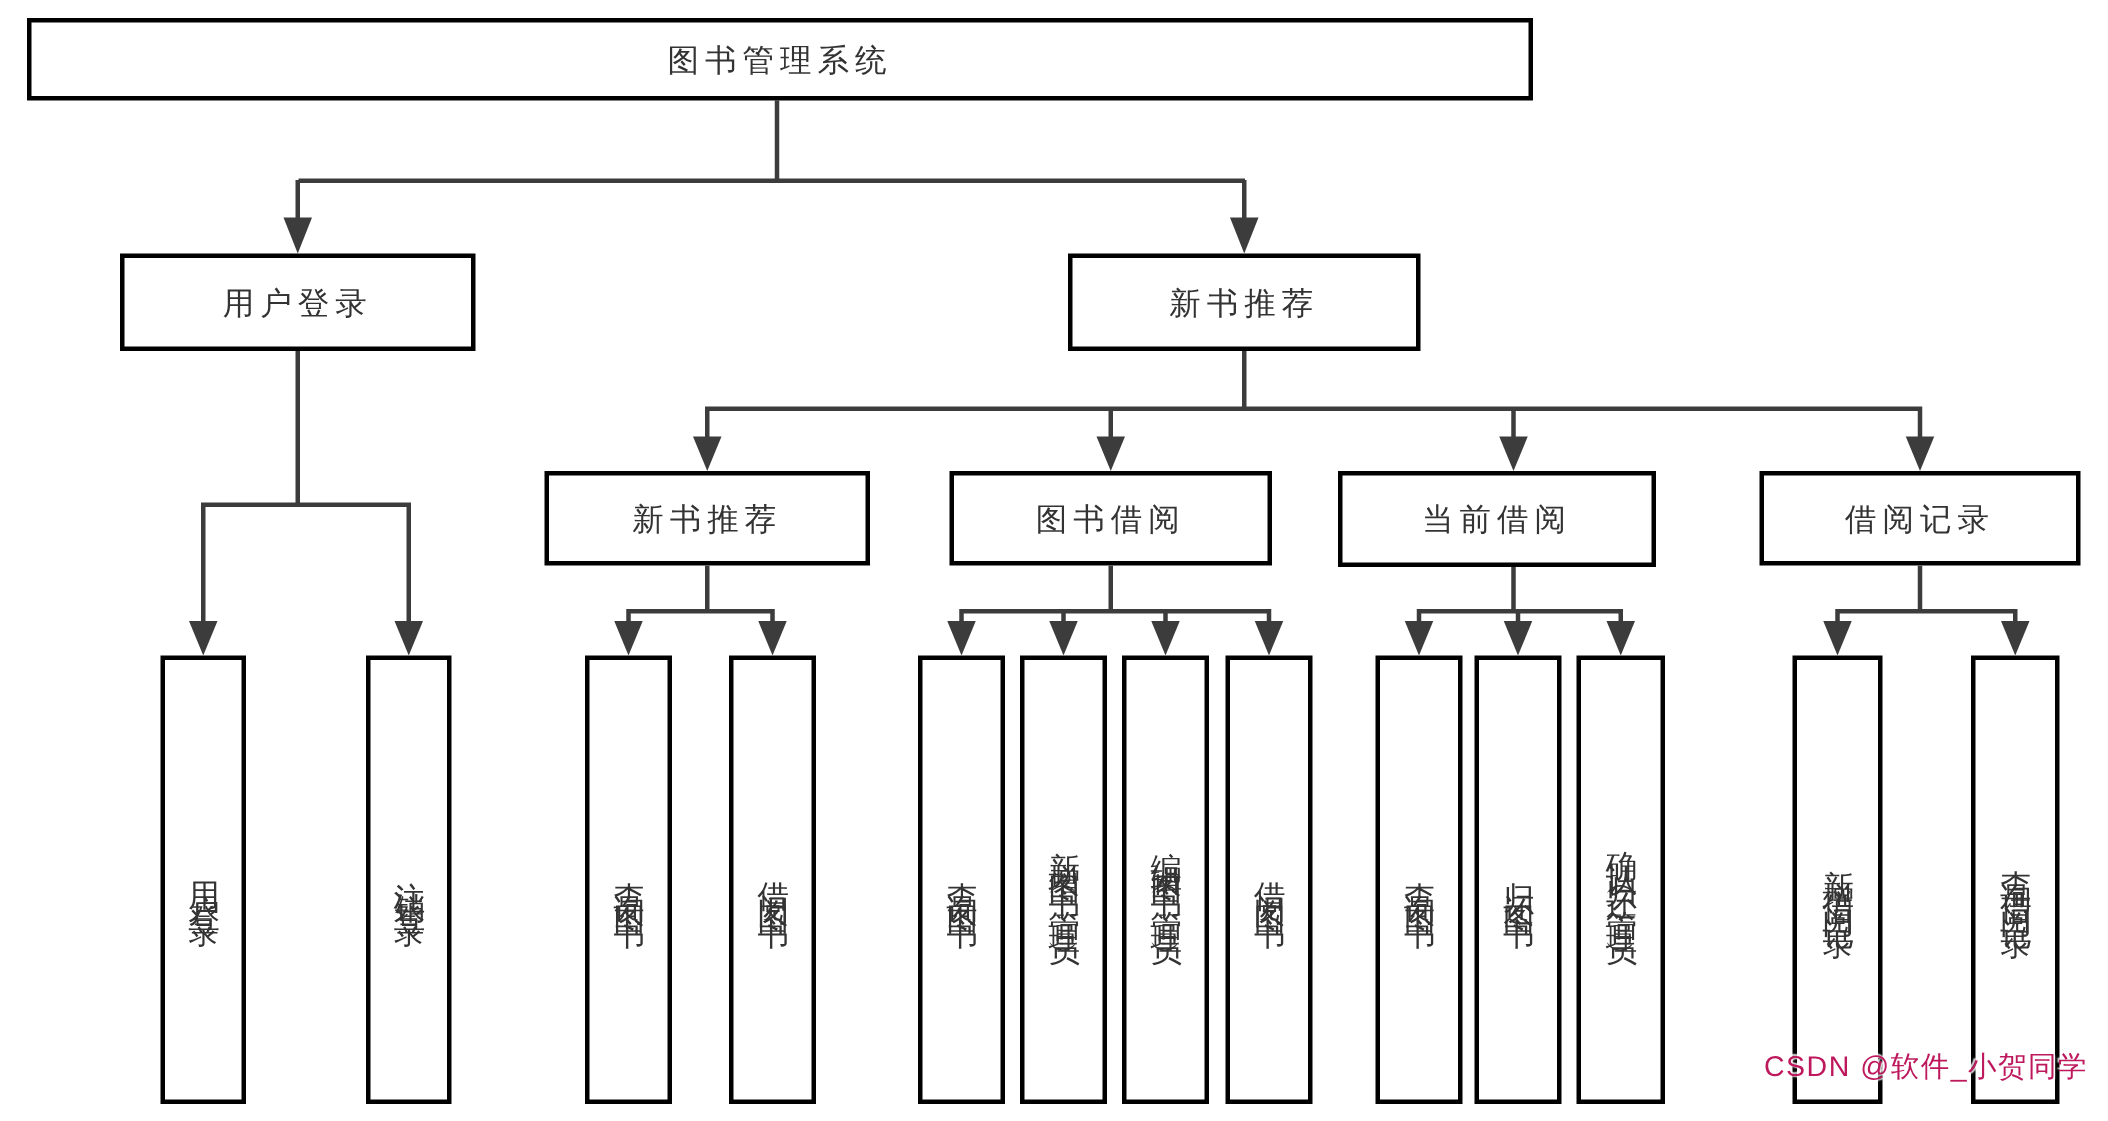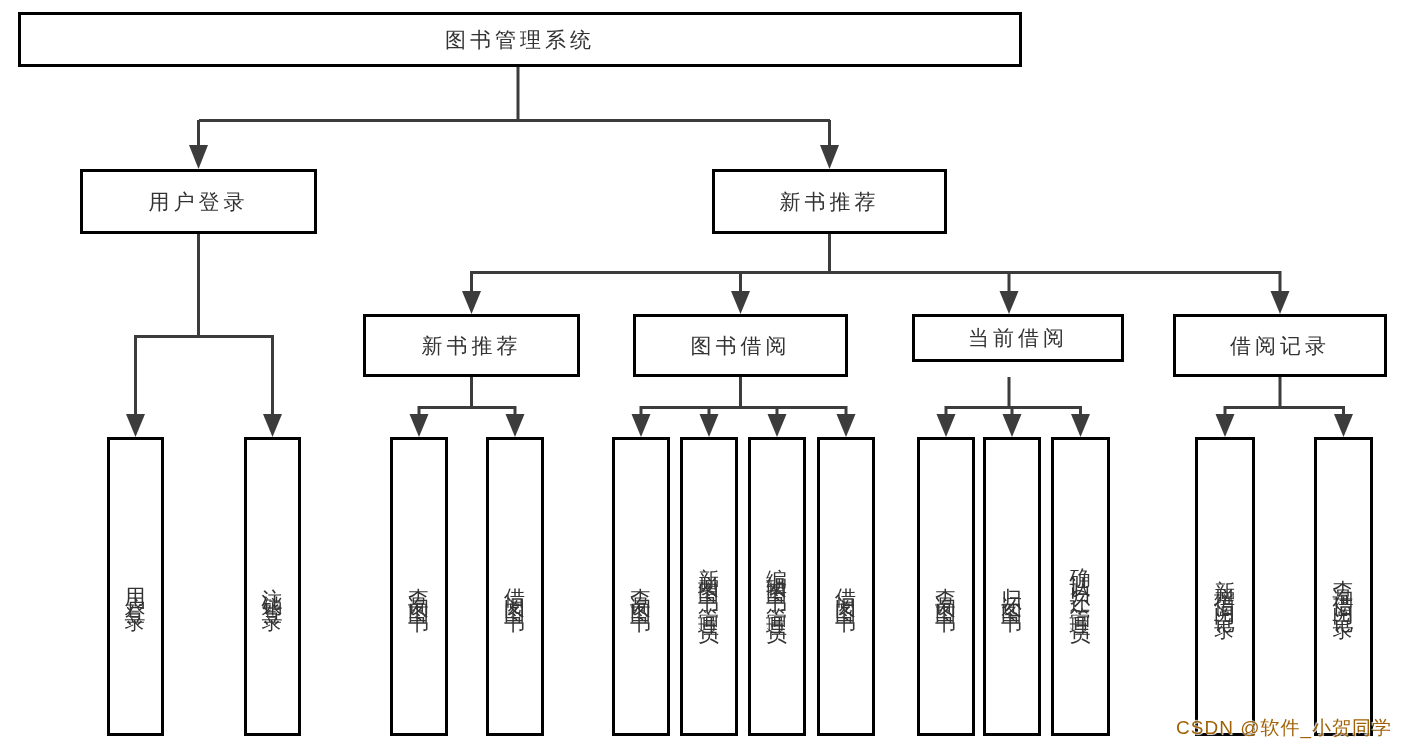--- a/index.html
+++ b/index.html
@@ -33,24 +33,24 @@
   .vbox{
     top:437px;height:299px;
     writing-mode:vertical-rl;
     text-orientation:mixed;
     font-size:21px;
     letter-spacing:8px;
     line-height:1;
   }
   .watermark{
     position:absolute;
-    right:13px;bottom:6px;
+    right:13px;bottom:23px;
     font-size:19px;
     letter-spacing:1px;
-    color:#a16207;
+    color:#be185d;
     text-shadow:1px 1px 1px rgba(255,255,255,.95), -1px -1px 1px rgba(255,255,255,.95);
     z-index:5;
     white-space:nowrap;
   }
 </style>
 </head>
 <body>
 
 <div class="stage">
 
@@ -104,21 +104,21 @@
     </g>
   </svg>
 
   <div class="node hbox" style="left:18px;top:12px;width:1004px;height:55px">图书管理系统</div>
 
   <div class="node hbox" style="left:80px;top:169px;width:237px;height:65px">用户登录</div>
   <div class="node hbox" style="left:712px;top:169px;width:235px;height:65px">新书推荐</div>
 
   <div class="node hbox" style="left:633px;top:314px;width:215px;height:63px">图书借阅</div>
   <div class="node hbox" style="left:363px;top:314px;width:217px;height:63px">新书推荐</div>
-  <div class="node hbox" style="left:912px;top:314px;width:212px;height:48px">当前借阅</div>
+  <div class="node hbox" style="left:892px;top:314px;width:212px;height:64px">当前借阅</div>
   <div class="node hbox" style="left:1173px;top:314px;width:214px;height:63px">借阅记录</div>
 
   <div class="node vbox" style="left:107px;width:57px">用户登录</div>
   <div class="node vbox" style="left:244px;width:57px">注销登录</div>
 
   <div class="node vbox" style="left:390px;width:58px">查询图书</div>
   <div class="node vbox" style="left:486px;width:58px">借阅图书</div>
 
   <div class="node vbox" style="left:612px;width:58px">查询图书</div>
   <div class="node vbox" style="left:680px;width:58px">新增图书（管理员）</div>

